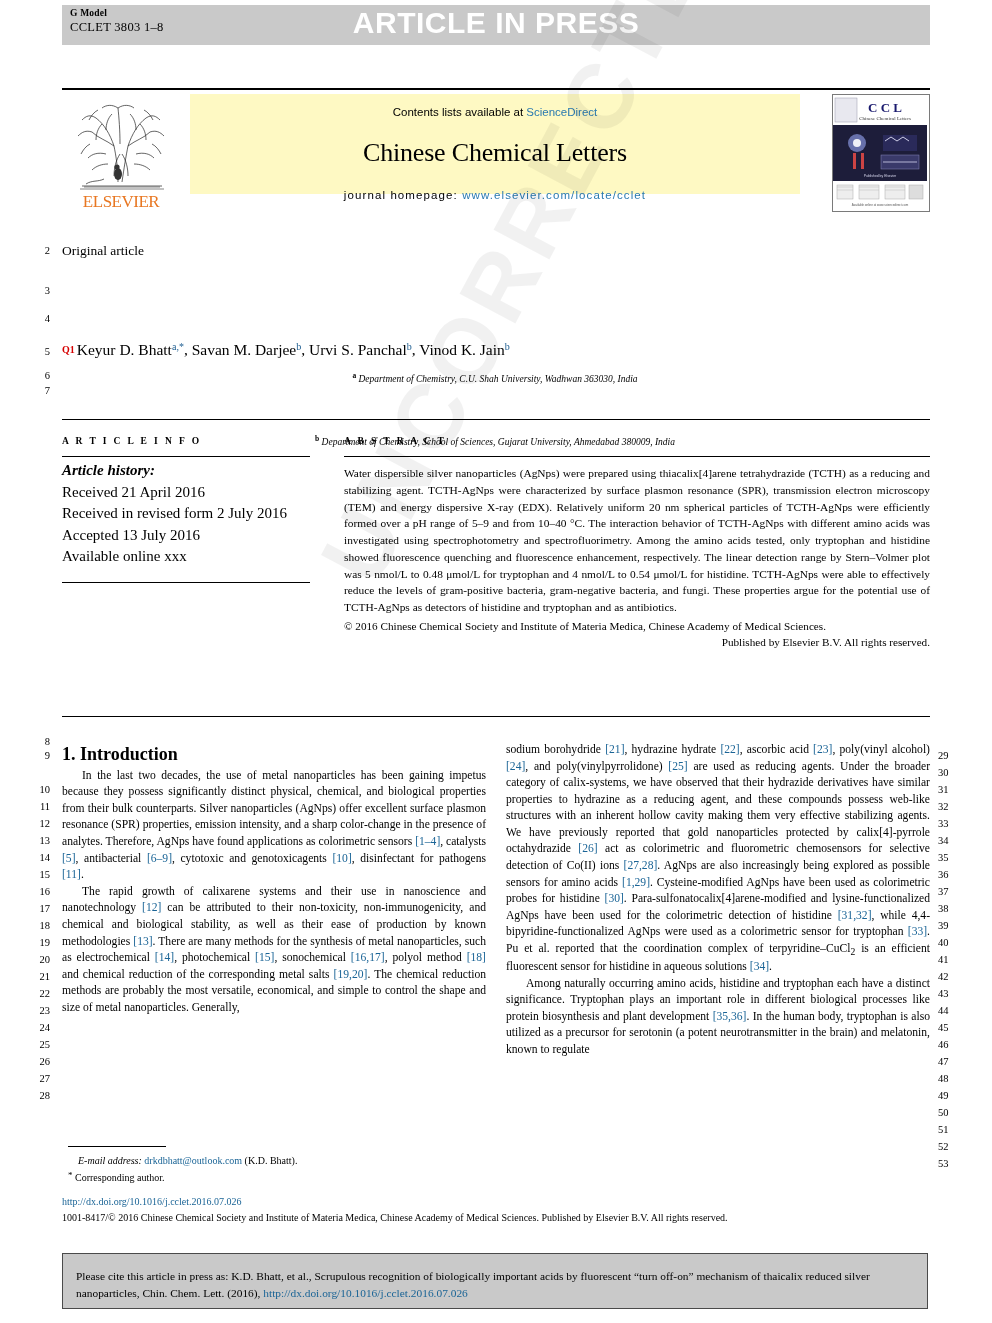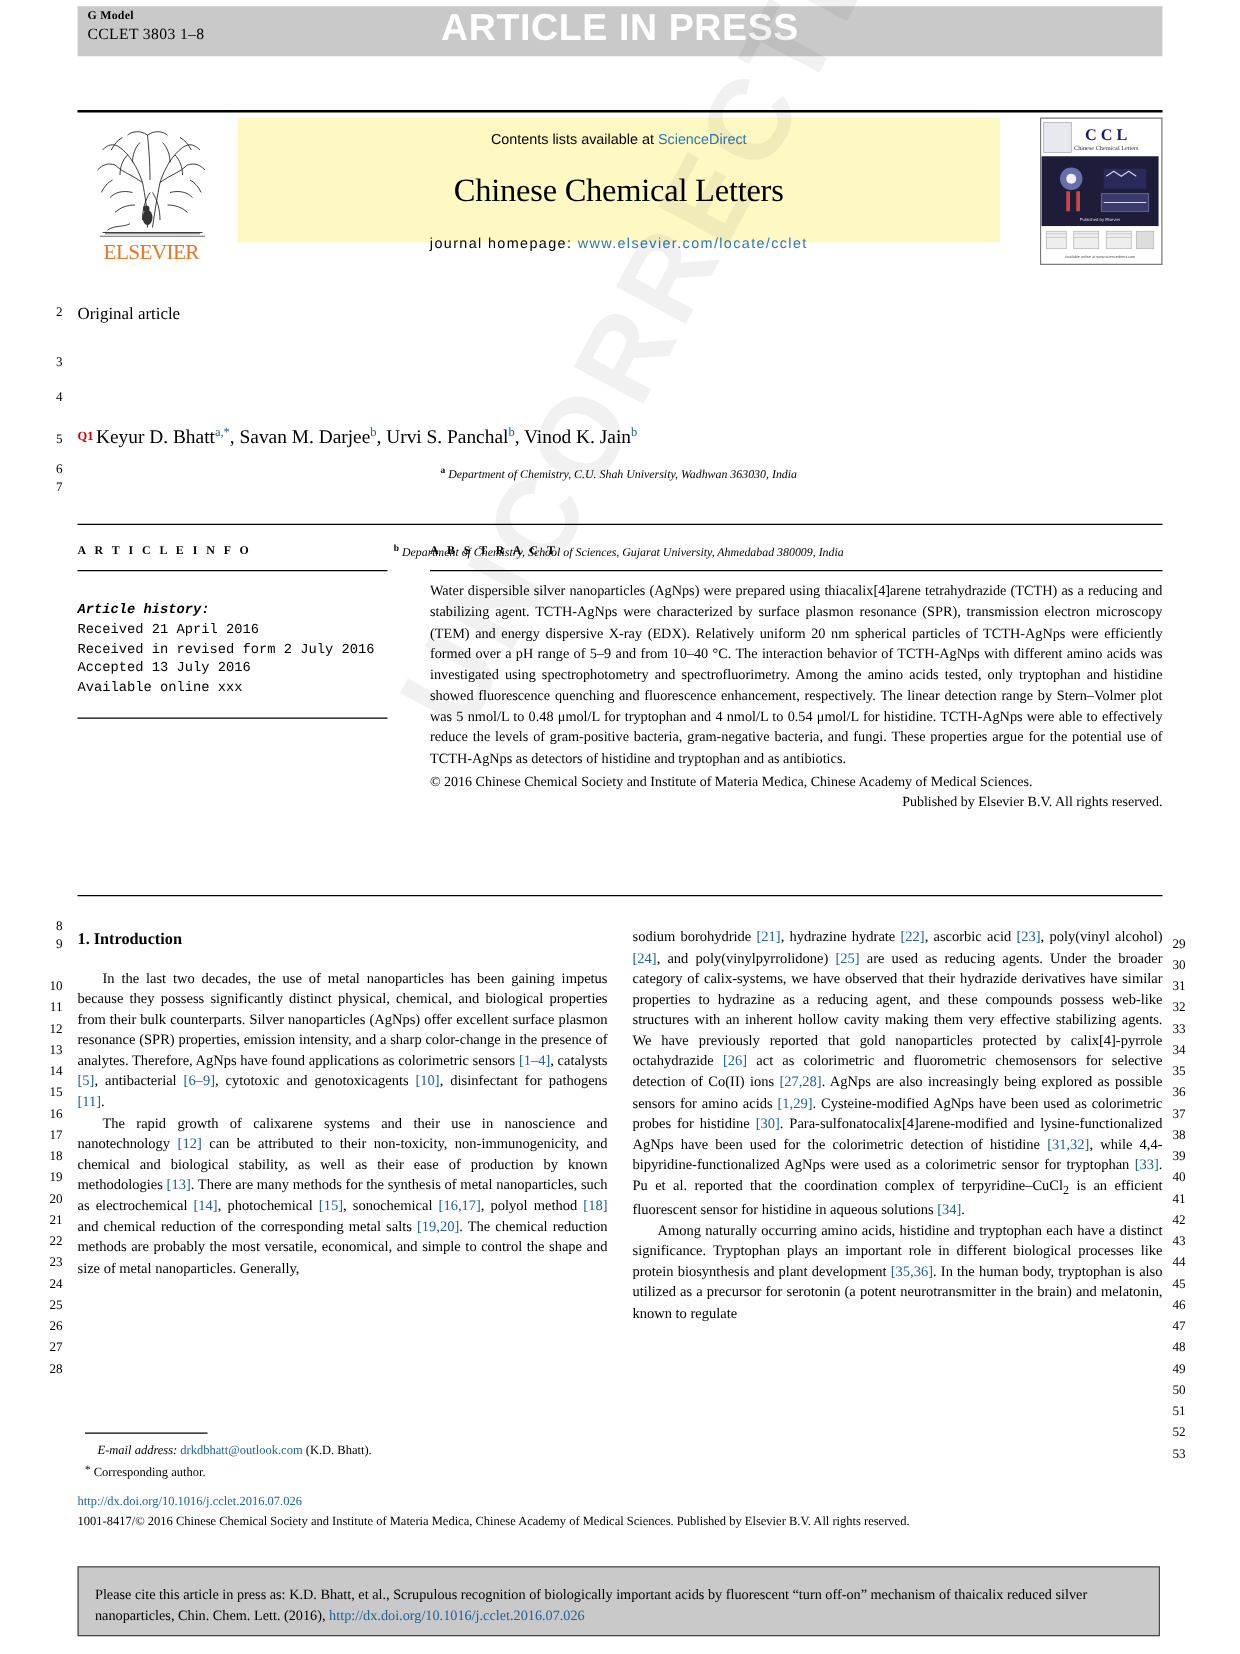--- a/index.html
+++ b/index.html
@@ -211,24 +211,24 @@
   }
   .rule-thin {
     border-top: 1px solid #000;
     margin-top: 10px;
   }
   .rule-thick {
     border-top: 1.4px solid #000;
     margin-top: 10px;
   }
   .info-block {
-    margin-top: 24px;
-    font-size: 11px;
+    margin-top: 3px;
+    font-size: 15px;
     line-height: 1.44;
-    font-family: Liberation Mono, monospace;
+    font-family: Liberation Serif, serif;
   }
   .info-block .hd {
     font-style: italic;
     font-weight: bold;
   }
   .abs-text {
     margin-top: 8px;
     font-size: 11.4px;
     line-height: 1.47;
     text-align: justify;
@@ -250,22 +250,22 @@
     width: 424px;
     top: 742px;
     font-size: 11.6px;
     line-height: 1.43;
     text-align: justify;
     font-family: "Liberation Serif", serif;
   }
   .col.left { left: 62px; }
   .col.right { left: 506px; }
   .col h2 {
-    margin: 0 0 14px 0;
-    font-size: 13px;
+    margin: 0 0 0 0;
+    font-size: 18px;
     font-weight: bold;
     font-family: "Liberation Serif", serif;
   }
   .col p {
     margin: 0;
     text-indent: 20px;
   }
   .ref { color: #1a6496; }
 
   

